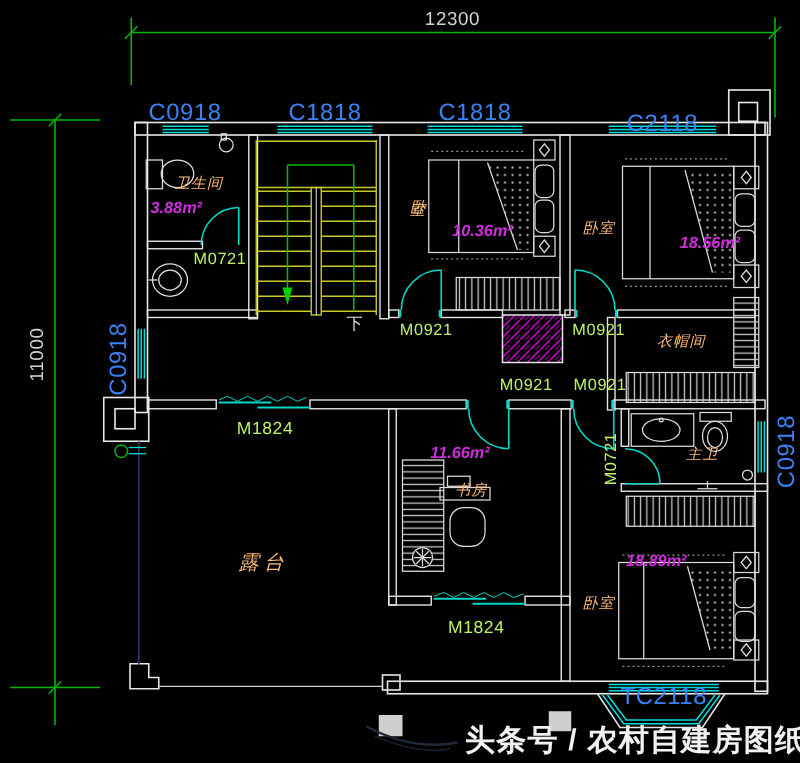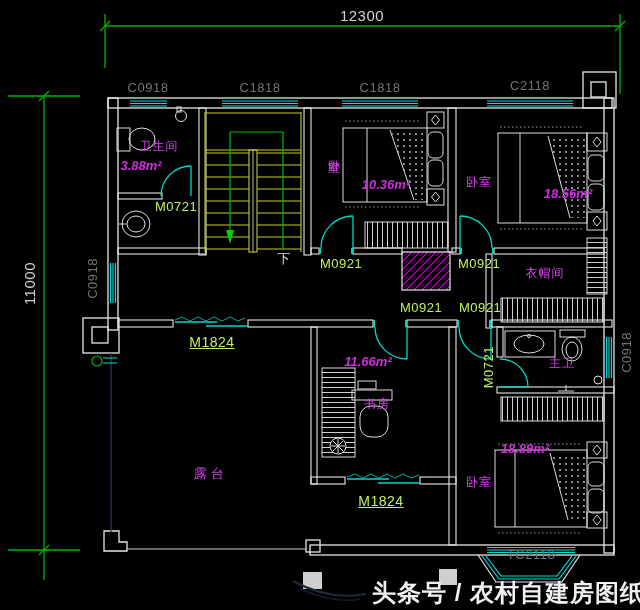--- a/index.html
+++ b/index.html
@@ -5,25 +5,25 @@
   html,body{margin:0;padding:0;background:#000;}
   #canvas{position:relative;width:640px;height:610px;background:#000;overflow:hidden;
           font-family:"Liberation Sans",sans-serif;}
   #canvas svg{position:absolute;left:0;top:0;}
   .lbl{position:absolute;color:#dedede;font-size:13px;white-space:nowrap;
        font-family:"Liberation Sans",sans-serif;letter-spacing:.5px;line-height:1;}
   .c{transform:translateX(-50%);}
   .vert{writing-mode:vertical-rl;transform:rotate(180deg);}
   .vcjk{writing-mode:vertical-rl;letter-spacing:2px;}
   .dim{font-size:15px;color:#d2d2d2;}
-  .room{font-size:12px;color:#d946ef;letter-spacing:1px;}
+  .room{font-size:12px;color:#fdba74;letter-spacing:1px;font-style:italic;}
   .area{font-size:13px;color:#cf2edd;font-style:italic;font-weight:bold;letter-spacing:0;}
   .door{font-size:13px;color:#bef264;}
-  .win{font-size:13px;color:#737373;}
-  .big{font-size:14px;text-decoration:underline;}
+  .win{font-size:19px;color:#3b82f6;}
+  .big{font-size:14px;}
   .wm{font-size:24px;color:#f1f1f1;font-weight:600;letter-spacing:1px;}
 </style>
 </head>
 <body>
 
 <div id="canvas">
 
 <svg width="640" height="610" viewBox="0 0 640 610">
   <defs>
     <pattern id="hv" width="5" height="10" patternUnits="userSpaceOnUse">
@@ -319,21 +319,21 @@
     <path d="M300,589 Q335,604 360,599" stroke="#141e2c" stroke-width="1.5" fill="none"></path>
   </g>
 </svg>
 
 <div class="lbl dim c" style="left:362px;top:8px">12300</div>
 <div class="lbl dim vert" style="left:22px;top:262px">11000</div>
 
 <div class="lbl win c" style="left:148px;top:81px">C0918</div>
 <div class="lbl win c" style="left:260px;top:81px">C1818</div>
 <div class="lbl win c" style="left:380px;top:81px">C1818</div>
-<div class="lbl win c" style="left:530px;top:79px">C2118</div>
+<div class="lbl win c" style="left:530px;top:90px">C2118</div>
 <div class="lbl win vert" style="left:86px;top:258px">C0918</div>
 <div class="lbl win vert" style="left:620px;top:332px">C0918</div>
 <div class="lbl win c" style="left:531px;top:548px">TC2118</div>
 
 <div class="lbl door c" style="left:176px;top:200px">M0721</div>
 <div class="lbl door c" style="left:341px;top:257px">M0921</div>
 <div class="lbl door c" style="left:479px;top:257px">M0921</div>
 <div class="lbl door c" style="left:421px;top:301px">M0921</div>
 <div class="lbl door c" style="left:480px;top:301px">M0921</div>
 <div class="lbl door vert" style="left:482px;top:346px">M0721</div>
@@ -344,27 +344,27 @@
 <div class="lbl area c" style="left:141px;top:159px">3.88m²</div>
 
 <div class="lbl room vcjk" style="left:328px;top:150px">卧室</div>
 <div class="lbl area c" style="left:386px;top:178px">10.36m²</div>
 
 <div class="lbl room c" style="left:479px;top:176px">卧室</div>
 <div class="lbl area c" style="left:568px;top:187px">18.56m²</div>
 
 <div class="lbl room c" style="left:545px;top:267px">衣帽间</div>
 
-<div class="lbl room c" style="left:377px;top:398px">书房</div>
+<div class="lbl room c" style="left:377px;top:386px">书房</div>
 <div class="lbl area c" style="left:368px;top:355px">11.66m²</div>
 
 <div class="lbl room c" style="left:562px;top:357px">主卫</div>
 
 <div class="lbl room c" style="left:479px;top:476px">卧室</div>
 <div class="lbl area c" style="left:525px;top:442px">18.89m²</div>
 
-<div class="lbl room c" style="left:211px;top:467px;font-size:13px;letter-spacing:4px">露台</div>
+<div class="lbl room c" style="left:211px;top:443px;font-size:16px;letter-spacing:4px">露台</div>
 
 <div class="lbl c" style="left:284px;top:252px">下</div>
 
 <div class="lbl wm" style="left:372px;top:581px">头条号 / 农村自建房图纸</div>
 
 </div>
 
 </body></html>

